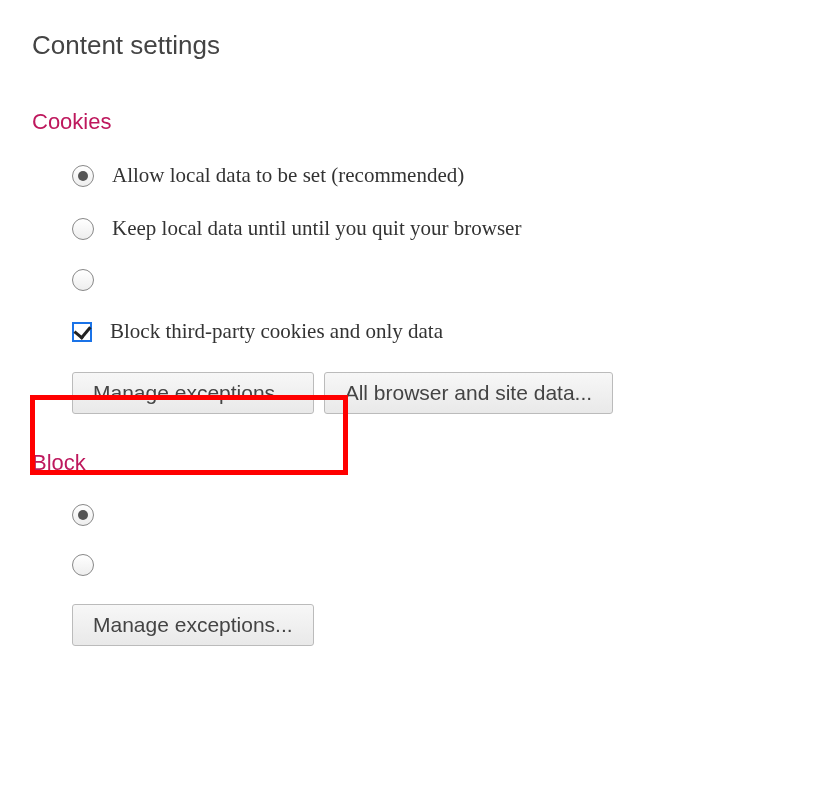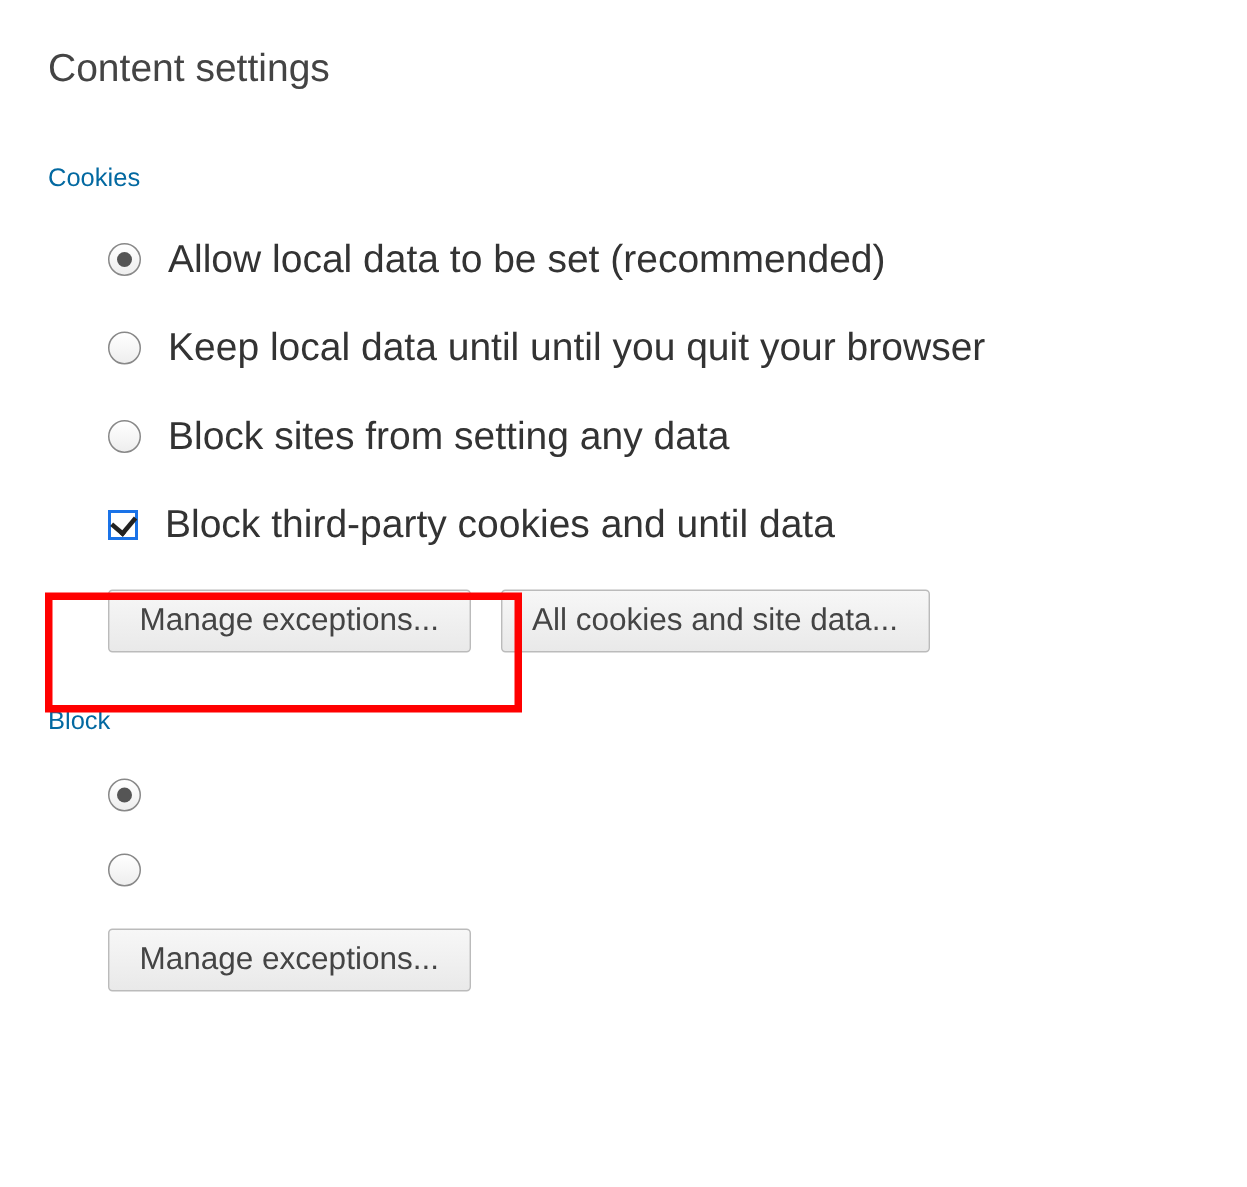--- a/index.html
+++ b/index.html
@@ -17,23 +17,23 @@
     .page {
       padding: 30px 32px;
     }
     .page-title {
       font-size: 26px;
       font-weight: 400;
       color: #444;
       margin-bottom: 48px;
     }
     .section-title {
-      font-size: 17px;
+      font-size: 22px;
       font-weight: 400;
-      color: #0369a1;
+      color: #be185d;
       margin-bottom: 28px;
     }
     .options {
       padding-left: 40px;
     }
     .option-row {
       display: flex;
       align-items: center;
       margin-bottom: 28px;
       gap: 18px;
@@ -72,26 +72,27 @@
       position: absolute;
       left: 3px;
       top: -1px;
       width: 8px;
       height: 12px;
       border: solid #222;
       border-width: 0 3px 3px 0;
       transform: rotate(40deg);
     }
     .option-label {
-      font-size: 26px;
+      font-size: 21px;
       color: #333;
+      font-family: Liberation Serif, serif;
     }
     .button-row {
       display: flex;
-      gap: 20px;
+      gap: 10px;
       margin-bottom: 36px;
       padding-left: 40px;
       align-items: flex-end;
     }
     .btn {
       font-size: 21px;
       color: #444;
       padding: 8px 20px;
       background: linear-gradient(#f7f7f7, #e9e9e9);
       border: 1px solid #bbb;
@@ -128,33 +129,32 @@
         <span class="option-label">Allow local data to be set (recommended)</span>
       </div>
 
       <div class="option-row">
         <span class="radio"></span>
         <span class="option-label">Keep local data until until you quit your browser</span>
       </div>
 
       <div class="option-row">
         <span class="radio"></span>
-        <span class="option-label">Block sites from setting any data</span>
       </div>
 
       <div class="option-row">
         <span class="checkbox checked"></span>
-        <span class="option-label">Block third-party cookies and until data</span>
+        <span class="option-label">Block third-party cookies and only data</span>
       </div>
 
     </div>
 
     <div class="button-row">
       <button class="btn">Manage exceptions...</button>
-      <button class="btn">All cookies and site data...</button>
+      <button class="btn">All browser and site data...</button>
     </div>
   </div>
 
   <div class="section">
     <div class="section-title">Block</div>
 
     <div class="options">
 
       <div class="option-row">
         <span class="radio selected"></span>

